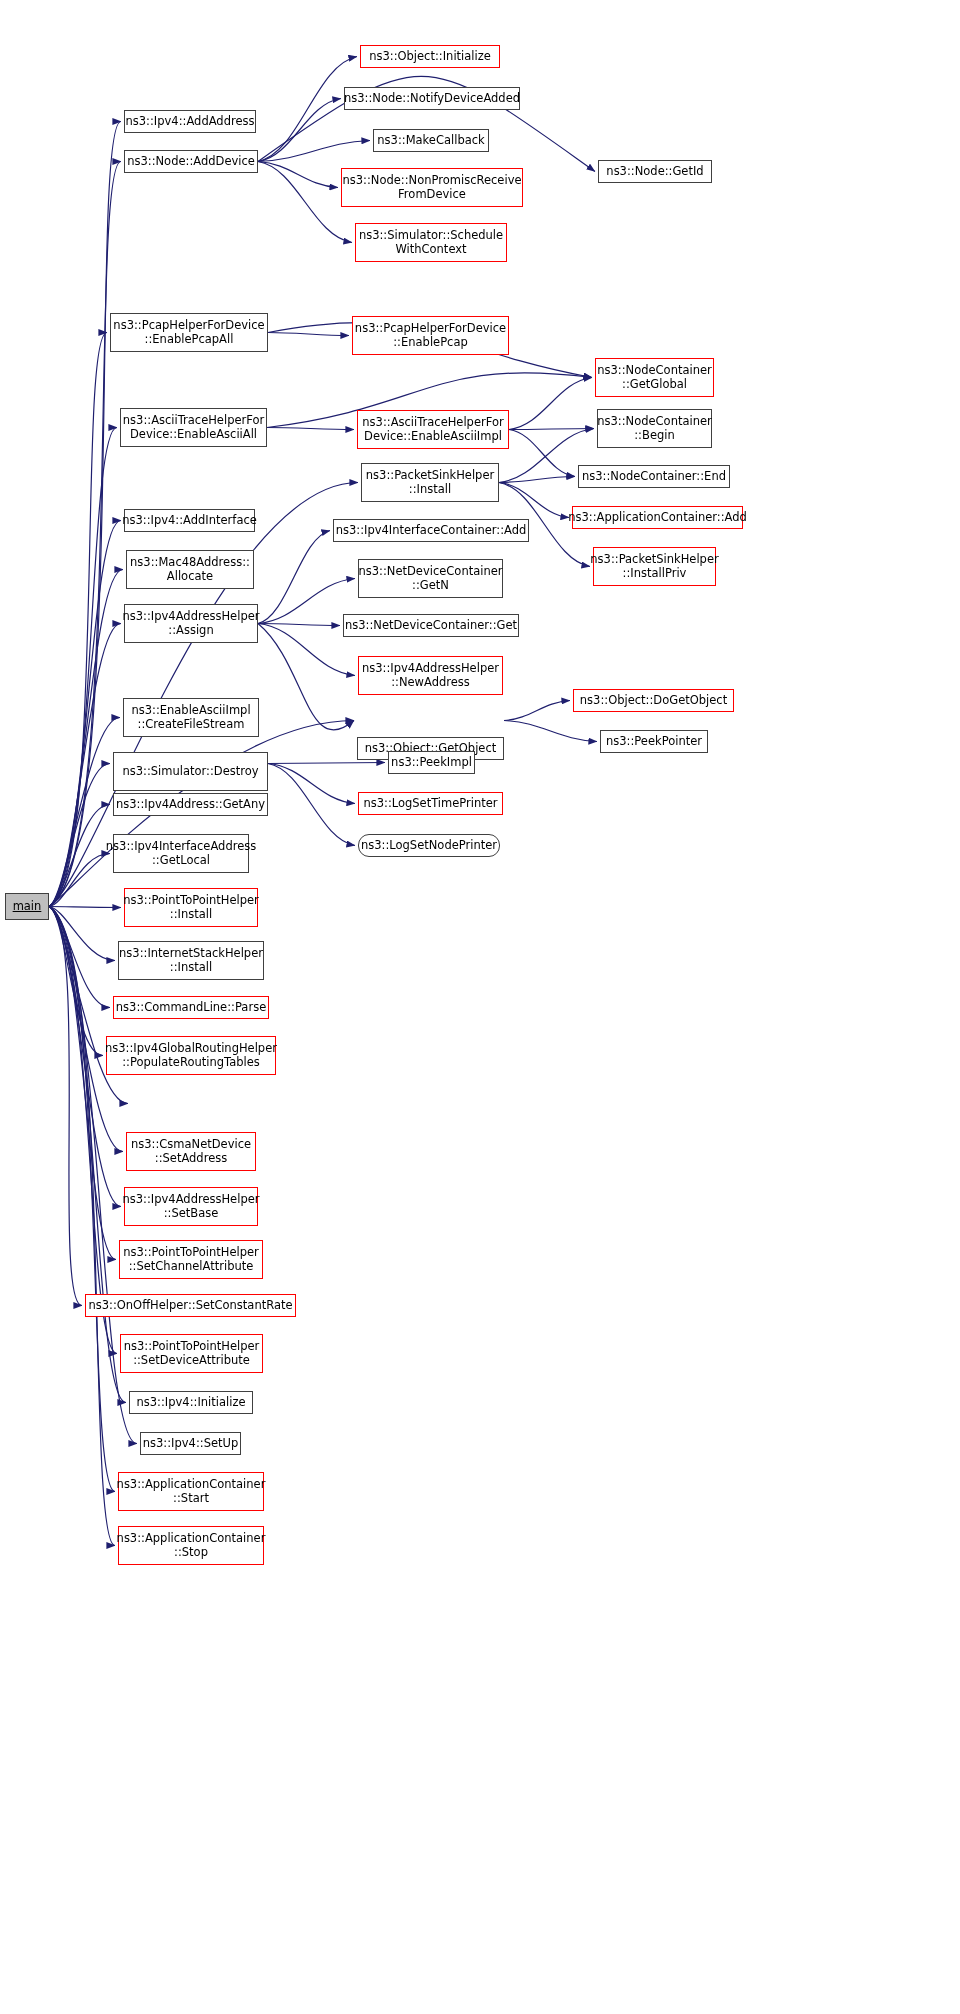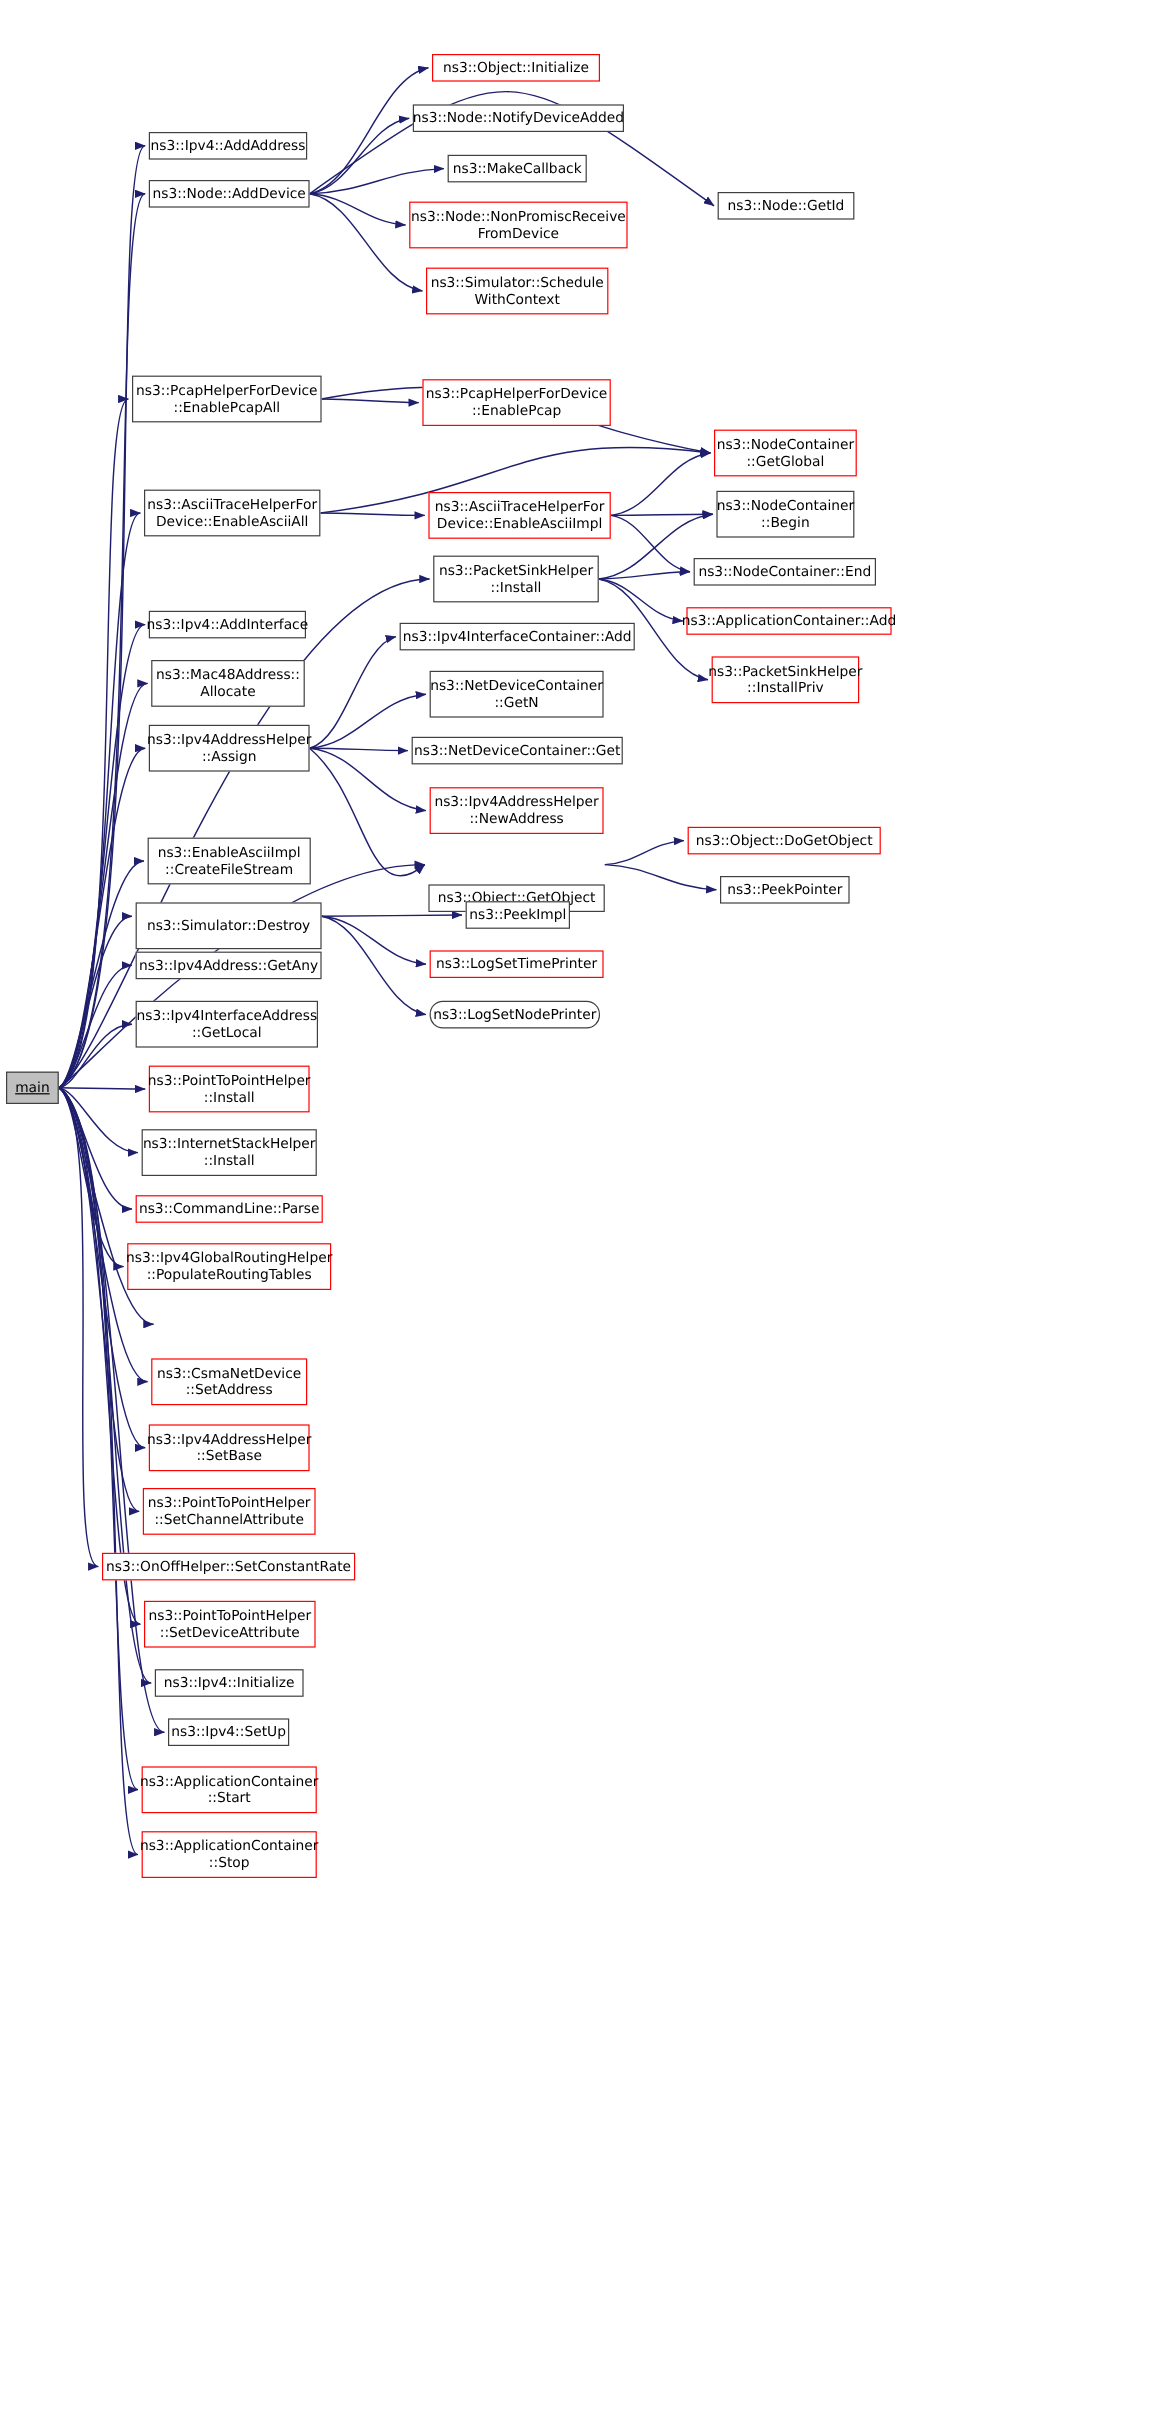--- a/index.html
+++ b/index.html
@@ -133,21 +133,21 @@
       <div class="node" style="left: 123px; top: 698px; width: 136px; height: 39px;">ns3::EnableAsciiImpl
 ::CreateFileStream</div>
       <div class="node" style="left: 357px; top: 709px; width: 147px; height: 23px; margin-top: 28px;">ns3::Object::GetObject</div>
       <div class="node red" style="left: 573px; top: 689px; width: 161px; height: 23px;">ns3::Object::DoGetObject</div>
       <div class="node" style="left: 600px; top: 730px; width: 108px; height: 23px;">ns3::PeekPointer</div>
       <div class="node" style="left: 113px; top: 752px; width: 155px; height: 39px;">ns3::Simulator::Destroy</div>
       <div class="node" style="left: 388px; top: 751px; width: 87px; height: 23px;">ns3::PeekImpl</div>
       <div class="node red" style="left: 358px; top: 792px; width: 145px; height: 23px;">ns3::LogSetTimePrinter</div>
       <div class="node" style="left: 113px; top: 793px; width: 155px; height: 23px;">ns3::Ipv4Address::GetAny</div>
       <div class="node" style="left: 358px; top: 834px; width: 142px; height: 23px; border-radius: 11px;">ns3::LogSetNodePrinter</div>
-      <div class="node" style="left: 113px; top: 834px; width: 152px; height: 39px;">ns3::Ipv4InterfaceAddress
+      <div class="node" style="left: 113px; top: 834px; width: 136px; height: 39px;">ns3::Ipv4InterfaceAddress
 ::GetLocal</div>
       <div class="node red" style="left: 124px; top: 888px; width: 134px; height: 39px;">ns3::PointToPointHelper
 ::Install</div>
       <div class="node" style="left: 118px; top: 941px; width: 146px; height: 39px;">ns3::InternetStackHelper
 ::Install</div>
       <div class="node red" style="left: 113px; top: 996px; width: 156px; height: 23px;">ns3::CommandLine::Parse</div>
       <div class="node red" style="left: 106px; top: 1036px; width: 170px; height: 39px;">ns3::Ipv4GlobalRoutingHelper
 ::PopulateRoutingTables</div>
       <div class="node red" style="left: 131px; top: 1092px; width: 121px; height: 23px; margin-top: 45px;">ns3::Simulator::Run</div>
       <div class="node red" style="left: 126px; top: 1132px; width: 130px; height: 39px;">ns3::CsmaNetDevice

